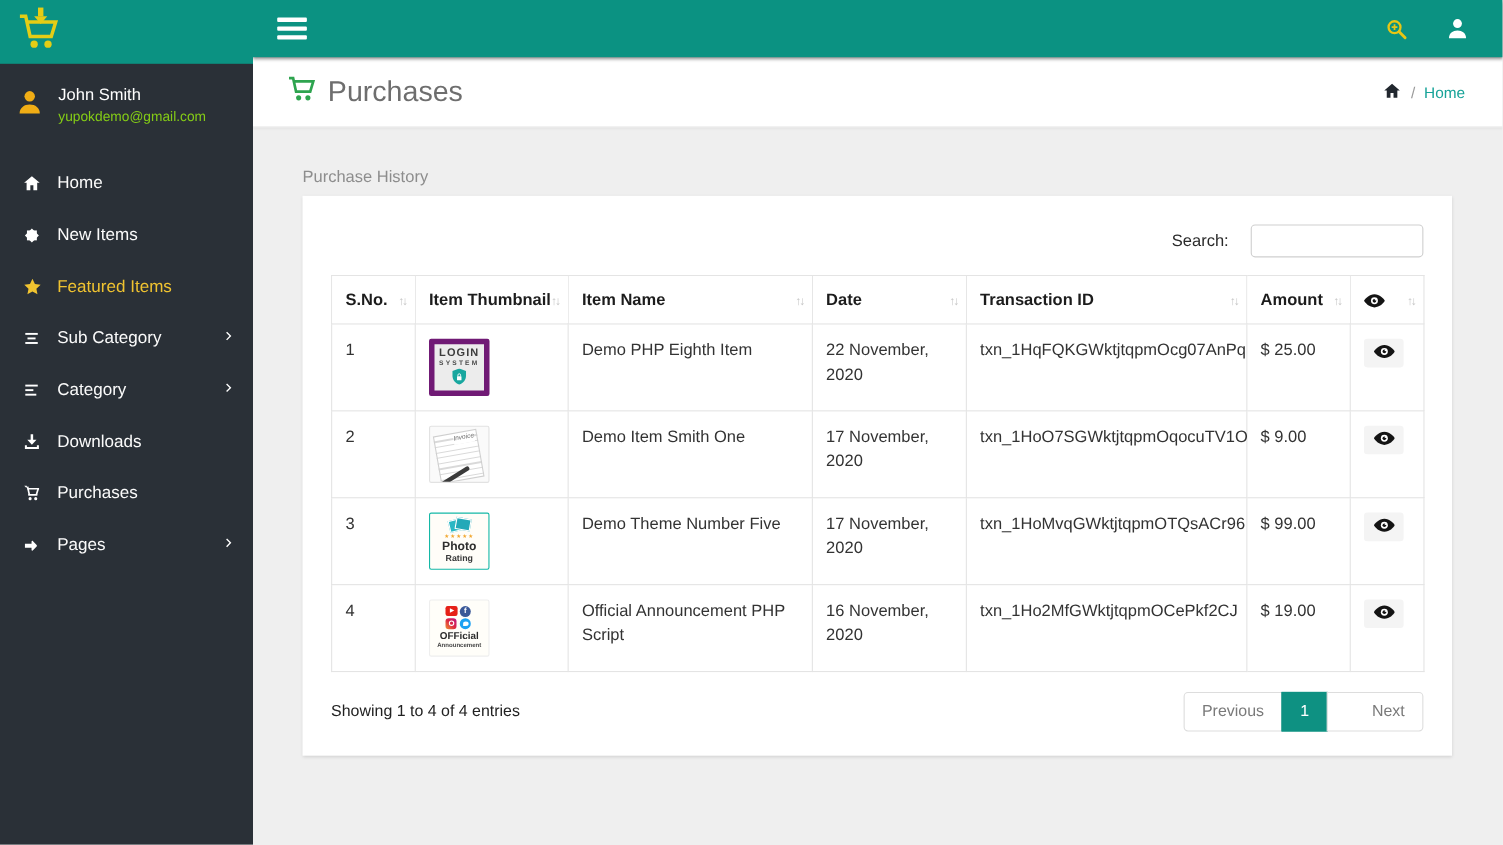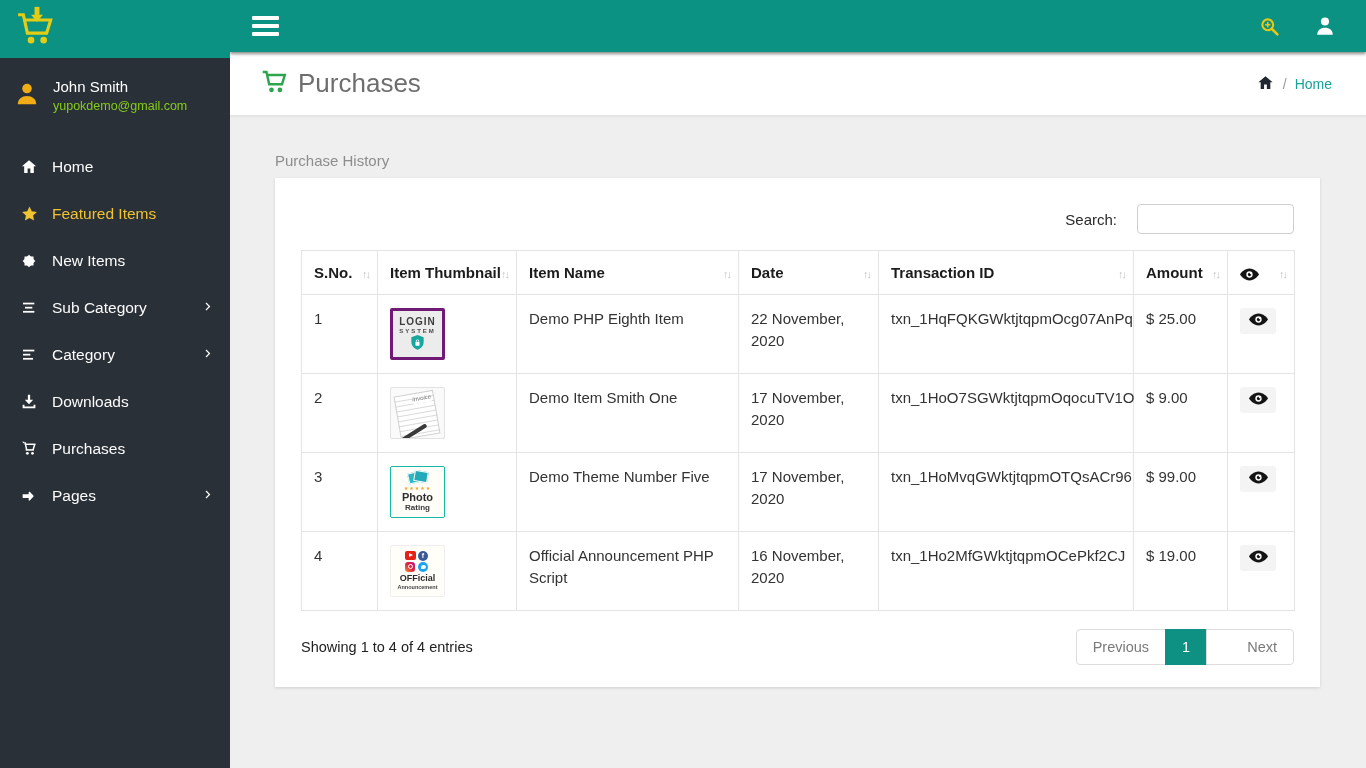--- a/index.html
+++ b/index.html
@@ -53,21 +53,21 @@
   table.dt th, table.dt td { border:1px solid #e4e4e4; vertical-align:top; text-align:left; }
   table.dt th { padding:13px 12px; font-size:15px; color:#1c1c1c; font-weight:bold; position:relative; cursor:pointer; background:#fff; }
   table.dt td { padding:13px 12px; font-size:15px; color:#333; line-height:1.45; }
   .sort-arrows { position:absolute; right:8px; bottom:14px; font-size:11px; color:#c6c6c6; letter-spacing:-2px; }
   th.th-eye svg { vertical-align:middle; }
 
   .view-btn { width:36px; height:26px; background:#f4f4f4; border:none; border-radius:3px; cursor:pointer; display:flex; align-items:center; justify-content:center; }
 
   
   .thumb { width:55px; height:52px; border-radius:2px; position:relative; overflow:hidden; display:flex; flex-direction:column; align-items:center; justify-content:center; }
-  .t-login { background:#ececec; border:3px solid #701a75; }
+  .t-login { background:#ececec; border:5px solid #701a75; }
   .t-login .tl1 { font-size:10px; font-weight:bold; color:#3d3d3d; letter-spacing:1px; line-height:1; }
   .t-login .tl2 { font-size:6px; font-weight:bold; color:#4a4a4a; letter-spacing:2px; line-height:1.4; }
   .t-invoice { background:#fafafa; border:1px solid #e2e2e2; }
   .inv-paper { position:absolute; left:6px; top:5px; width:40px; height:44px; background:repeating-linear-gradient(#ffffff,#ffffff 4px,#d9d9d9 4px,#d9d9d9 5px); transform:rotate(-10deg); border:1px solid #cfcfcf; }
   .inv-paper span { position:absolute; right:2px; top:1px; font-size:6px; font-style:italic; color:#6b6b6b; background:#fff; }
   .inv-pen { position:absolute; left:4px; bottom:2px; width:34px; height:4px; background:#3a3a3a; transform:rotate(-32deg); border-radius:2px; }
   .t-photo { background:#fffdf8; border:1px solid #14b8a6; }
   .pr-cards { position:relative; width:24px; height:14px; }
   .pr-cards span { position:absolute; width:14px; height:11px; background:#2ab7c4; border:1px solid #fff; }
   .pr-cards .c1 { left:2px; top:1px; transform:rotate(-14deg); }
@@ -132,37 +132,37 @@
     <nav class="nav" id="sidebar-nav">
         <div class="nav-item">
           <span class="nav-ico">
             <svg width="18" height="17" viewBox="0 0 24 24">
               <path d="M12 3l10 8.6h-3.2V21h-4.9v-6.2H10V21H5.2v-9.4H2z"></path>
             </svg>
           </span>
           <span>Home</span>
           <span class="spacer"></span>
         </div>
-        <div class="nav-item active">
-          <span class="nav-ico">
-            <svg width="19" height="18" viewBox="0 0 24 24">
-              <path d="M12 2l3 6.3 6.9.9-5.1 4.7 1.3 6.8-6.1-3.4-6.1 3.4 1.3-6.8L2.1 9.2 9 8.3z"></path>
-            </svg>
-          </span>
-          <span>Featured Items</span>
-          <span class="spacer"></span>
-        </div>
         <div class="nav-item">
           <span class="nav-ico">
             <svg width="18" height="18" viewBox="0 0 24 24">
               <rect x="6" y="6" width="12" height="12"></rect>
               <rect x="6" y="6" width="12" height="12" transform="rotate(45 12 12)"></rect>
             </svg>
           </span>
           <span>New Items</span>
+          <span class="spacer"></span>
+        </div>
+        <div class="nav-item active">
+          <span class="nav-ico">
+            <svg width="19" height="18" viewBox="0 0 24 24">
+              <path d="M12 2l3 6.3 6.9.9-5.1 4.7 1.3 6.8-6.1-3.4-6.1 3.4 1.3-6.8L2.1 9.2 9 8.3z"></path>
+            </svg>
+          </span>
+          <span>Featured Items</span>
           <span class="spacer"></span>
         </div>
         <div class="nav-item">
           <span class="nav-ico">
             <svg width="18" height="16" viewBox="0 0 24 24">
               <rect x="3" y="4" width="17" height="2.6"></rect>
               <rect x="6" y="10.2" width="11" height="2.6"></rect>
               <rect x="3" y="16.4" width="17" height="2.6"></rect>
             </svg>
           </span>

